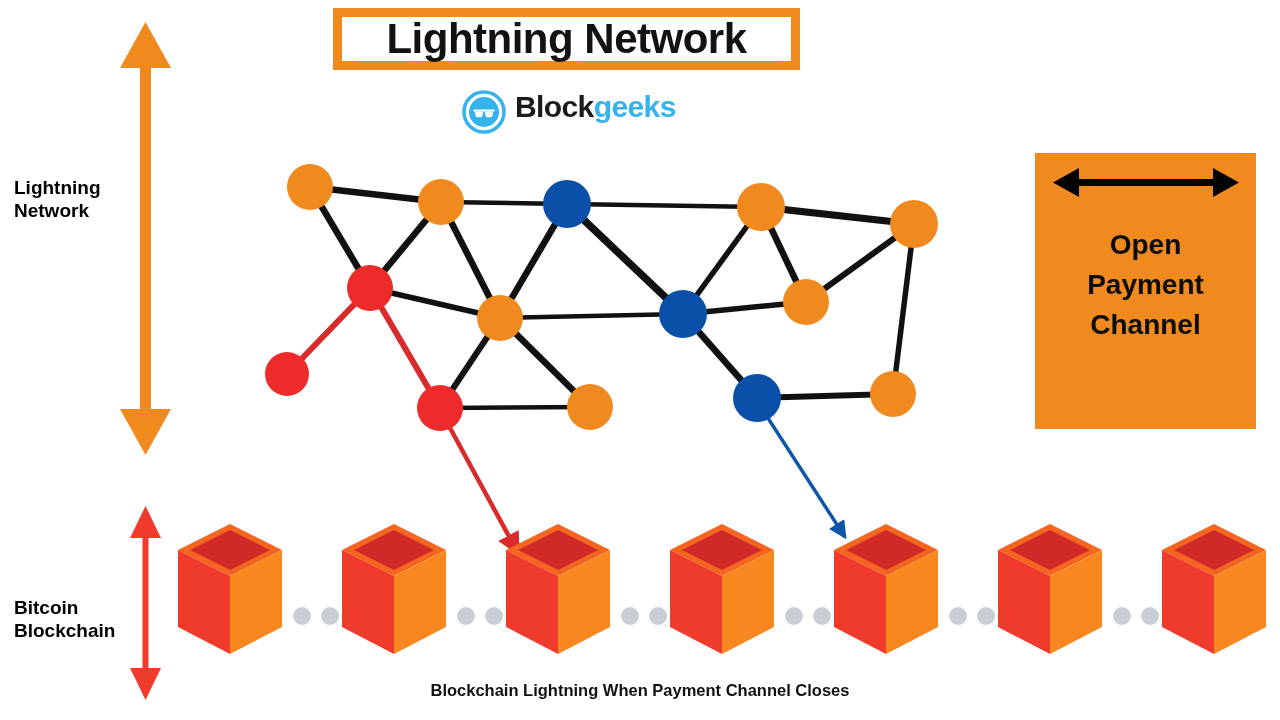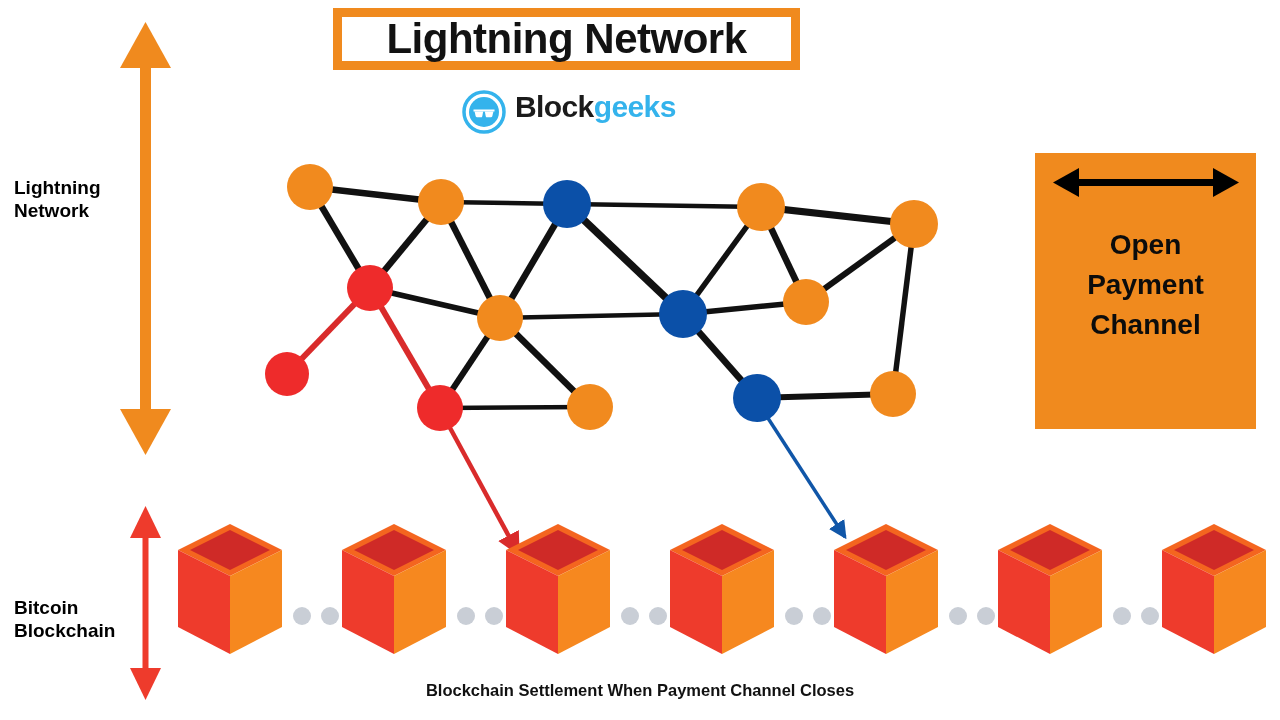--- a/index.html
+++ b/index.html
@@ -288,15 +288,15 @@
     <svg id="legend-arrow" width="186" height="36" viewBox="0 0 186 36">
       <rect x="20" y="14" width="146" height="7" fill="#000000"></rect>
       <polygon points="0,17.5 26,3 26,32" fill="#000000"></polygon>
       <polygon points="186,17.5 160,3 160,32" fill="#000000"></polygon>
     </svg>
     <div id="legend-text">Open
 Payment
 Channel</div>
   </div>
 
-  <div id="caption">Blockchain Settlement When Payment Channel Closes</div>
+  <div id="caption">Blockchain Lightning When Payment Channel Closes</div>
 
 </div>
 
 </body></html>

